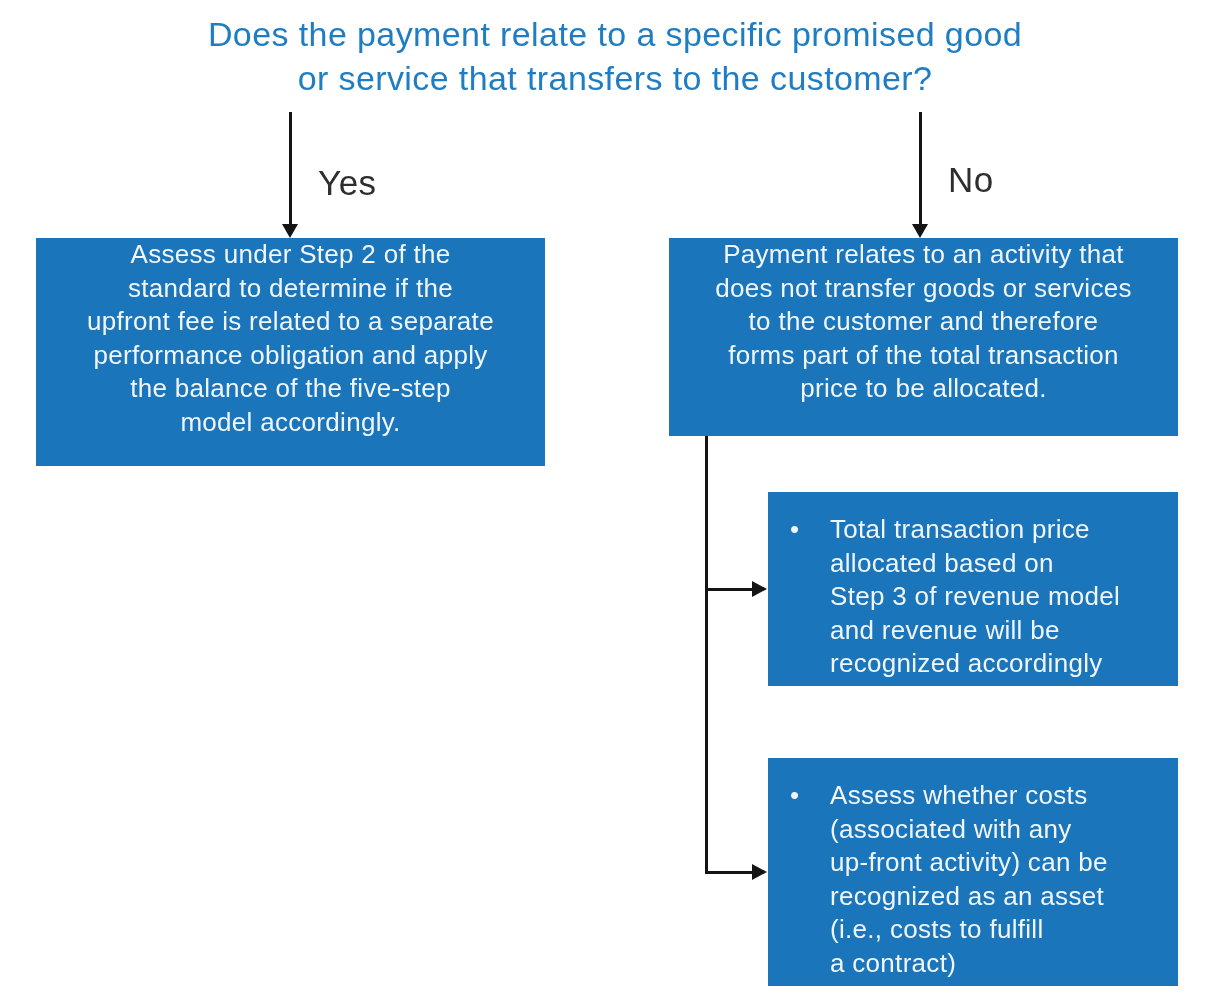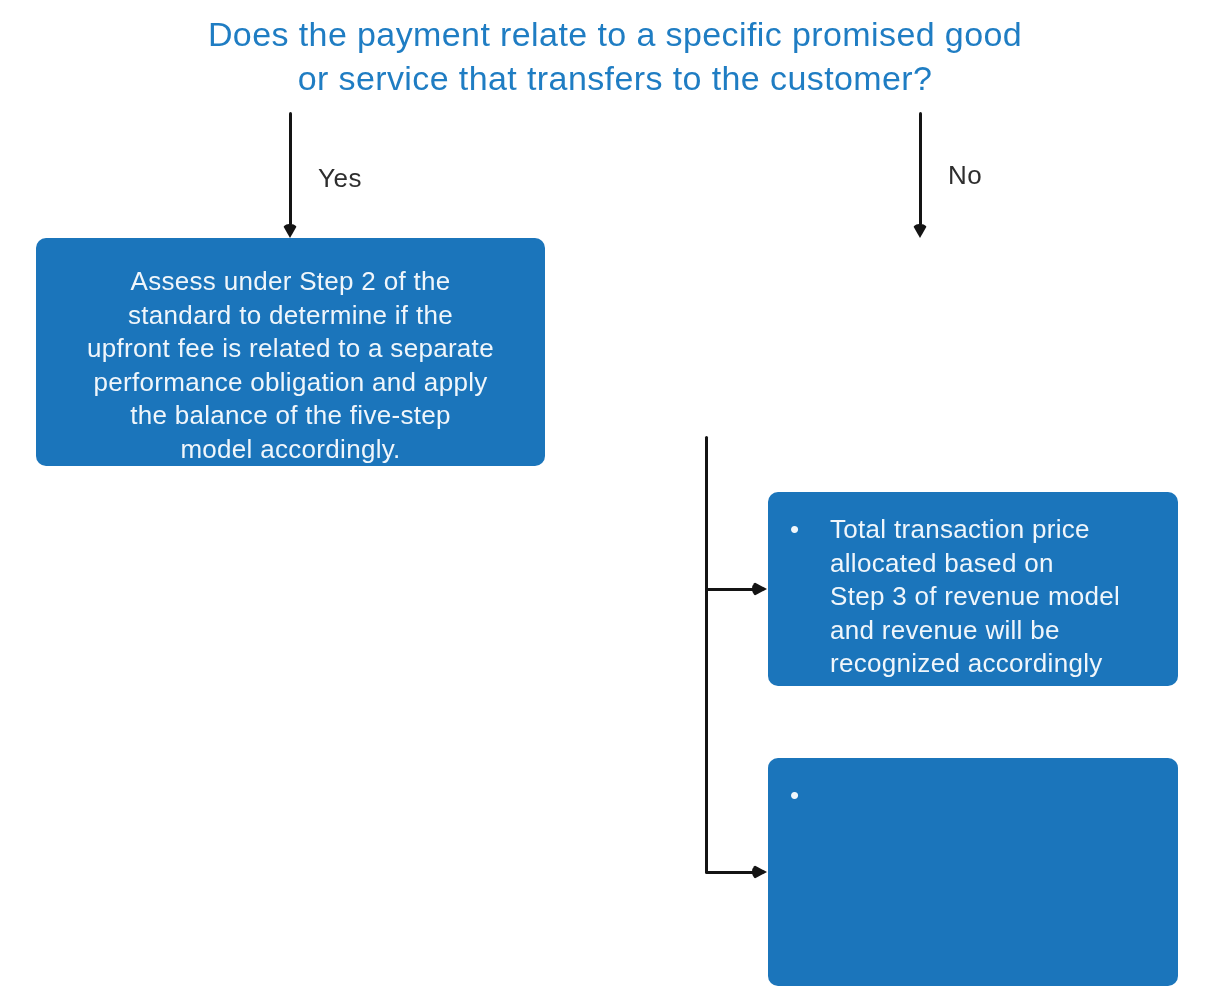--- a/index.html
+++ b/index.html
@@ -2,21 +2,21 @@
 <html style="--box-fill: #1b75bb; --title-text: #1f7dc3; --box-text: #f0f6fb; --line: #141414; --label-text: #2e2e2e;"><head>
 <meta charset="utf-8">
 <style>
   :root {
     --box-fill: #1b75bb;
     --title-text: #1f7dc3;
     --box-text: #f0f6fb;
     --line: #141414;
     --label-text: #2e2e2e;
   }
-  * { margin: 0; padding: 0; box-sizing: border-box; border-radius: 10px; }
+  * { margin: 0; padding: 0; box-sizing: border-box; }
   html, body { background: #ffffff; }
   .canvas {
     position: relative;
     width: 1230px;
     height: 1006px;
     background: #ffffff;
     font-family: "Liberation Sans", sans-serif;
     overflow: hidden;
   }
   .title {
@@ -51,34 +51,34 @@
   .arrowhead-right {
     position: absolute;
     width: 0; height: 0;
     border-top: 8px solid transparent;
     border-bottom: 8px solid transparent;
     border-left: 15px solid var(--line);
   }
   .edge-label {
     position: absolute;
     color: var(--label-text);
-    font-size: 26px;
+    font-size: 35px;
     letter-spacing: 0.5px;
   }
   .box {
     position: absolute;
     background: var(--box-fill);
     color: var(--box-text);
     font-size: 26px;
     line-height: 33.5px;
     letter-spacing: 0.3px;
   }
   .box.centered {
     display: flex;
-    align-items: flex-end;
+    align-items: flex-start;
     justify-content: center;
     text-align: center;
   }
   .box .box-text {
     white-space: pre-line;
   }
   .box.bulleted {
     display: flex;
     align-items: flex-start;
     padding: 21px 10px 0 22px;
@@ -118,20 +118,27 @@
 
   <div class="box centered" style="left:36px; top:238px; width:509px; height:228px;">
     <div class="box-text">Assess under Step 2 of the
 standard to determine if the
 upfront fee is related to a separate
 performance obligation and apply
 the balance of the five-step
 model accordingly.</div>
   </div>
 
+  <div class="box centered" style="left:669px; top:238px; width:509px; height:198px;">
+    <div class="box-text">Payment relates to an activity that
+does not transfer goods or services
+to the customer and therefore
+forms part of the total transaction
+price to be allocated.</div>
+  </div>
 
   <div class="vline" style="left:705px; top:436px; height:438px;"></div>
 
   <div>
     <div class="hline" style="left:706px; top:588px; width:48px;"></div>
     <div class="arrowhead-right" style="left:752px; top:581px;"></div>
   </div>
 
   <div>
     <div class="hline" style="left:706px; top:871px; width:48px;"></div>
@@ -142,15 +149,21 @@
     <span class="bullet">•</span>
     <div class="outcome-text">Total transaction price
 allocated based on
 Step 3 of revenue model
 and revenue will be
 recognized accordingly</div>
   </div>
 
   <div class="box bulleted" style="left:768px; top:758px; width:410px; height:228px;">
     <span class="bullet">•</span>
+    <div class="outcome-text">Assess whether costs
+(associated  with any
+up-front activity) can be
+recognized as an asset
+(i.e., costs to fulfill
+a contract)</div>
   </div>
 
 </div>
 
 </body></html>

